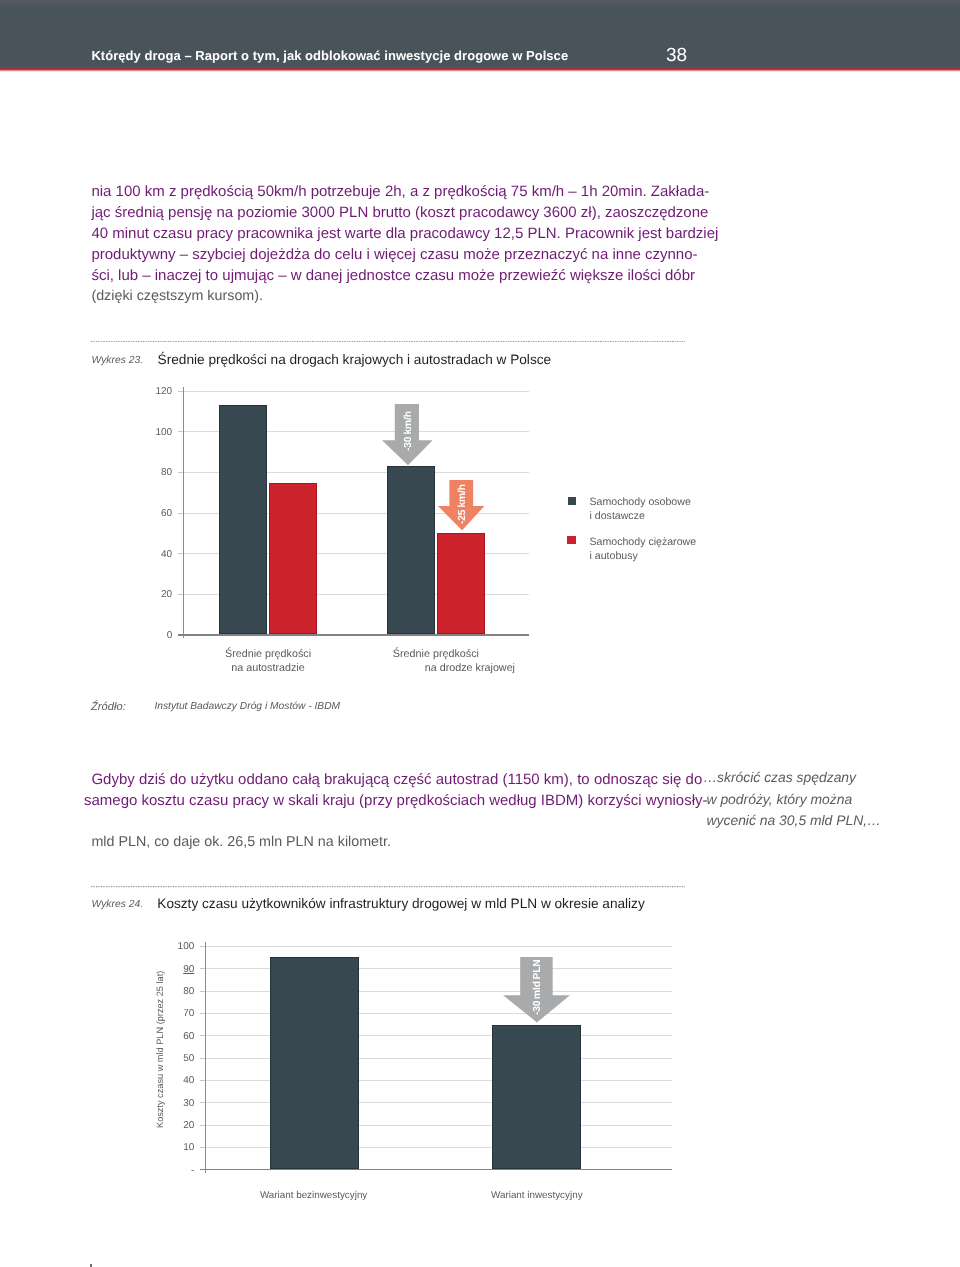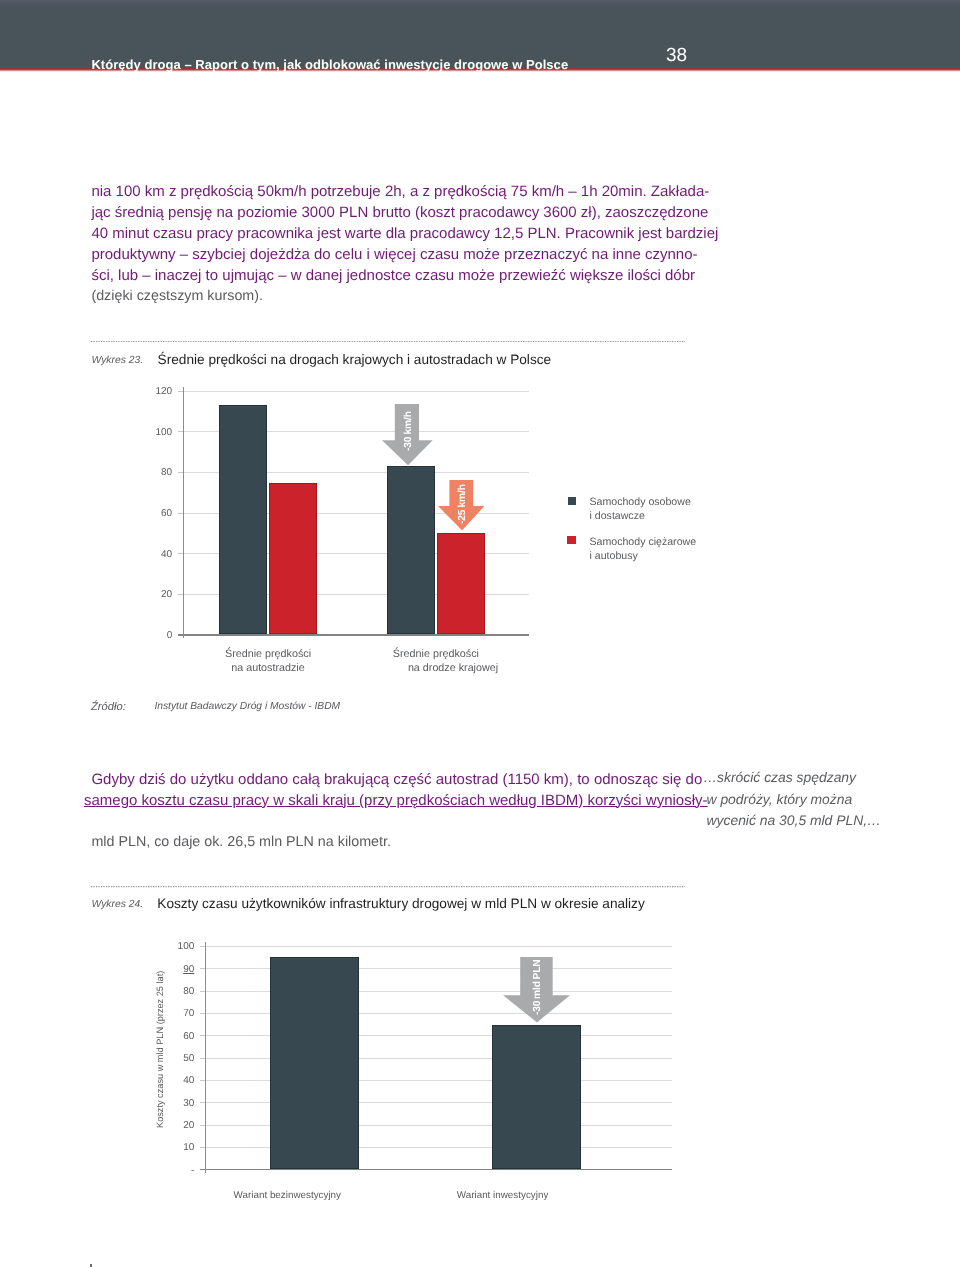--- a/index.html
+++ b/index.html
@@ -31,35 +31,35 @@
 
 .chart{position:absolute;left:0;top:0;width:0;height:0;}
 .chart-frame{position:absolute;pointer-events:none;}
 .grid-line{position:absolute;height:1px;background:#d9dbdd;}
 .axis-y{position:absolute;width:1.2px;background:#8a8c8e;}
 .axis-x{position:absolute;}
 .tick{position:absolute;height:1px;background:#c5c7c9;}
 .ytl{position:absolute;font-size:10px;color:#5a5b5e;text-align:right;line-height:1;white-space:nowrap;}
 .bar{position:absolute;}
 .xtl{position:absolute;font-size:10.75px;color:#5a5b5e;text-align:center;line-height:1;white-space:nowrap;}
-.xtl2{position:absolute;font-size:9.85px;color:#5a5b5e;line-height:1;white-space:nowrap;}
+.xtl2{position:absolute;font-size:9.85px;color:#5a5b5e;text-align:center;line-height:1;white-space:nowrap;}
 .legend-sw{position:absolute;width:8.2px;height:8.2px;}
 .legend-tx{position:absolute;font-size:10.6px;color:#5a5b5e;line-height:1;white-space:nowrap;margin-left:6px;}
 .arrow-tx{position:absolute;color:#fff;font-size:10.2px;font-weight:bold;letter-spacing:-0.15px;white-space:nowrap;line-height:1;transform-origin:0 0;transform:rotate(-90deg);}
 .ylabel-rot{position:absolute;font-size:9.2px;color:#5a5b5e;white-space:nowrap;line-height:1;transform-origin:0 0;transform:rotate(-90deg);}
 .enddot{position:absolute;width:2.2px;height:3px;background:#6d6e71;}
 </style>
 </head>
 <body>
 
 <div class="page">
 <div class="hdr">
 </div>
 <div class="hdr-rule"></div>
-<div class="hdr-title" style="top:49.15px;margin-top:9px;">Którędy droga – Raport o tym, jak odblokować inwestycje drogowe w Polsce</div>
+<div class="hdr-title" style="top:49.15px;">Którędy droga – Raport o tym, jak odblokować inwestycje drogowe w Polsce</div>
 <div class="hdr-page" style="top:45.85px;">38</div>
 <div class="txtjust" style="left:91.4px;top:184.44px;width:597.0px;">nia 100 km z prędkością 50km/h potrzebuje 2h, a z prędkością 75 km/h – 1h 20min. Zakłada-</div>
 <div class="txtjust" style="left:91.4px;top:205.39px;width:597.0px;">jąc średnią pensję na poziomie 3000 PLN brutto (koszt pracodawcy 3600 zł), zaoszczędzone</div>
 <div class="txtjust" style="left:91.4px;top:226.34px;width:597.0px;">40 minut czasu pracy pracownika jest warte dla pracodawcy 12,5 PLN. Pracownik jest bardziej</div>
 <div class="txtjust" style="left:91.4px;top:247.29px;width:597.0px;">produktywny – szybciej dojeżdża do celu i więcej czasu może przeznaczyć na inne czynno-</div>
 <div class="txtjust" style="left:91.4px;top:268.25px;width:597.0px;">ści, lub – inaczej to ujmując – w danej jednostce czasu może przewieźć większe ilości dóbr</div>
 <div class="txtline" style="left:91.4px;top:289.20px;">(dzięki częstszym kursom).</div>
 <div class="dotline" style="left:88.7px;top:340.6px;width:598px;">
       <svg width="598" height="1.4" viewBox="0 0 598 1.4">
         <defs>
@@ -97,40 +97,40 @@
   <div class="ytl" style="left:132.2px;top:387.20px;width:40px;">120</div>
   <div class="axis-x" style="left:177.5px;top:634.2px;width:351.9px;height:1.6px;background:#808285;"></div>
   <div class="axis-y" style="left:182.5px;top:387.4px;height:250.6px;"></div>
   <div class="bar" style="left:218.6px;top:404.52px;width:48.3px;height:229.98px;background:#374851;box-shadow:inset 0 0 0 0.8px #202d35;"></div>
   <div class="bar" style="left:268.8px;top:482.94px;width:48.7px;height:151.56px;background:#cb222b;box-shadow:inset 0 0 0 0.8px #9e1218;"></div>
   <div class="bar" style="left:386.5px;top:466.28px;width:48.3px;height:168.22px;background:#374851;box-shadow:inset 0 0 0 0.8px #202d35;"></div>
   <div class="bar" style="left:436.9px;top:532.71px;width:48.5px;height:101.79px;background:#cb222b;box-shadow:inset 0 0 0 0.8px #9e1218;"></div>
   <div class="xtl" style="left:188.0px;top:648.76px;width:160px;">Średnie prędkości</div>
   <div class="xtl" style="left:188.0px;top:662.66px;width:160px;">na autostradzie</div>
   <div class="xtl" style="left:355.9px;top:648.76px;width:160px;">Średnie prędkości</div>
-  <div class="xtl" style="left:373px;top:662.66px;width:160px;">na drodze krajowej</div>
+  <div class="xtl" style="left:355px;top:662.66px;width:160px;text-align:right;">na drodze krajowej</div>
   <svg style="position:absolute;left:382.30px;top:403.75px;" width="50.7" height="61.25" viewBox="0 0 50.7 61.25">
     <path d="M12.80 0 H37.00 V36.15 H50.70 L26.00 61.25 L0 36.15 H12.80 Z" fill="#a8aaac"></path>
   </svg>
   <div class="arrow-tx" style="word-spacing:-0.4px;left:404.20px;top:450.80px;">-30 km/h</div>
   <svg style="position:absolute;left:437.50px;top:479.90px;" width="46.4" height="50.4" viewBox="0 0 46.4 50.4">
     <path d="M11.40 0 H35.20 V26.00 H46.40 L24.10 50.40 L0 26.00 H11.40 Z" fill="#ee8263"></path>
   </svg>
   <div class="arrow-tx" style="word-spacing:-0.4px;left:457.80px;top:523.60px;">-25 km/h</div>
   <div class="legend-sw" style="left:567.6px;top:496.6px;background:#374851;"></div>
   <div class="legend-tx" style="left:583.5px;top:496.99px;">Samochody osobowe</div>
   <div class="legend-tx" style="left:583.5px;top:510.99px;">i dostawcze</div>
   <div class="legend-sw" style="left:567.4px;top:536.2px;background:#cb222b;"></div>
   <div class="legend-tx" style="left:583.5px;top:536.99px;">Samochody ciężarowe</div>
   <div class="legend-tx" style="left:583.5px;top:550.99px;">i autobusy</div>
 </div>
 <div class="srclabel" style="left:91.0px;top:702.18px;">Źródło:</div>
 <div class="srcvalue" style="left:154.4px;top:701.89px;">Instytut Badawczy Dróg i Mostów - IBDM</div>
 <div class="txtjust" style="left:91.4px;top:771.75px;width:597.0px;">Gdyby dziś do użytku oddano całą brakującą część autostrad (1150 km), to odnosząc się do</div>
-<div class="txtjust" style="left:84px;top:792.70px;width:597.0px;text-decoration:underline;">samego kosztu czasu pracy w skali kraju (przy prędkościach według IBDM) korzyści wyniosły-</div>
+<div class="txtjust" style="left:84px;top:792.70px;width:597.0px;">samego kosztu czasu pracy w skali kraju (przy prędkościach według IBDM) korzyści wyniosły-</div>
 <div class="txtline" style="left:91.4px;top:834.60px;">mld PLN, co daje ok. 26,5 mln PLN na kilometr.</div>
 <div class="pullline" style="left:703.2px;top:771.34px;">…skrócić czas spędzany</div>
 <div class="pullline" style="left:706.5px;top:792.64px;">w podróży, który można</div>
 <div class="pullline" style="left:706.5px;top:813.94px;">wycenić na 30,5 mld PLN,…</div>
 <div class="dotline" style="left:88.7px;top:886.2px;width:598px;">
       <svg width="598" height="1.4" viewBox="0 0 598 1.4">
         <rect width="598" height="1.25" fill="url(#dotpat)"></rect>
       </svg>
     </div>
 <div class="figlabel" style="left:91.5px;top:900.45px;">Wykres 24.</div>

